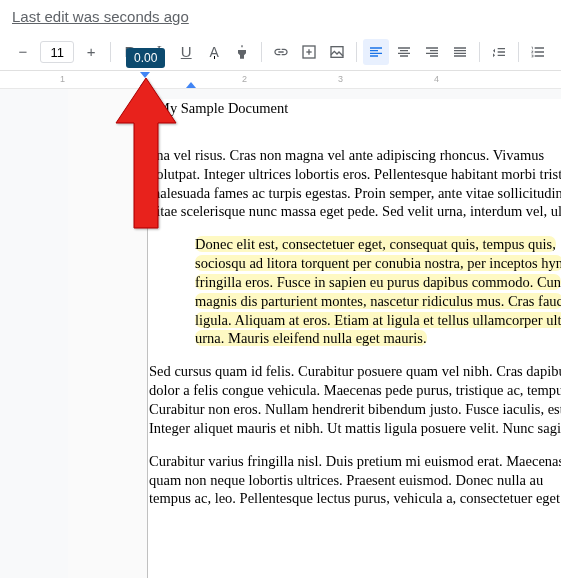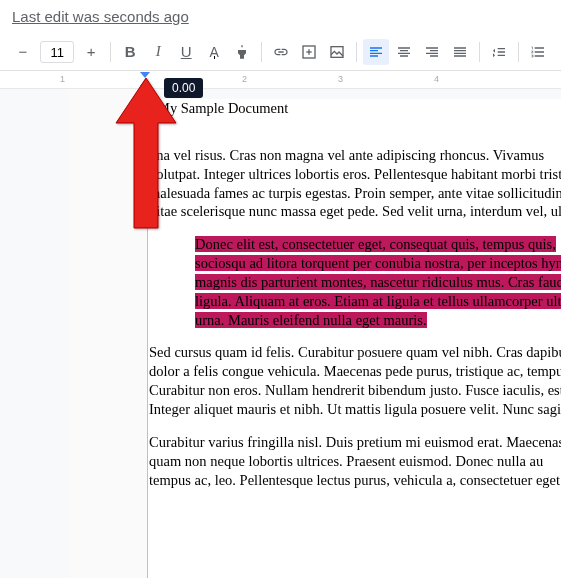--- a/index.html
+++ b/index.html
@@ -44,30 +44,29 @@
     border: 1px solid #dadce0;
     border-radius: 3px;
     text-align: center;
     font-size: 13px;
     line-height: 22px;
     margin: 0 2px;
   }
   .sep { width: 1px; height: 20px; background: #dadce0; margin: 0 4px; }
   .indent-tooltip {
     position: absolute;
-    top: 78px;
+    top: 48px;
     left: 126px;
-    background: #0f172a;
+    background: #0c4a6e;
     color: #fff;
     font-size: 12px;
     padding: 3px 8px;
     border-radius: 3px;
     font-weight: 500;
     z-index: 10;
-    margin-left: 38px;
   }
   .ruler {
     height: 18px;
     background: #fff;
     border-bottom: 1px solid #e8e8e8;
     position: relative;
     font-size: 9px;
     color: #aaa;
   }
   .ruler .tick { position: absolute; top: 3px; }
@@ -145,21 +144,21 @@
     color: #000;
   }
   .doc-title {
     font-size: 14.5px;
     margin-bottom: 28px;
     margin-left: 8px;
   }
   .para { margin-bottom: 14px; white-space: nowrap; overflow: hidden; }
   .para.indented { margin-left: 46px; }
   .para .line { display: block; }
-  .sel { background: #be185d; }
+  .sel { background: #fef9c3; border-radius: 7px; }
   .arrow {
     position: absolute;
     top: 68px;
     left: 106px;
     z-index: 20;
     pointer-events: none;
   }
   .tb-icon { width: 16px; height: 16px; }
   .underline-a {
     position: relative;
@@ -269,20 +268,21 @@
       <div class="doc-title">My Sample Document</div>
     <div class="para">
           <span class="line">gna vel risus. Cras non magna vel ante adipiscing rhoncus. Vivamus</span>
           <span class="line">volutpat. Integer ultrices lobortis eros. Pellentesque habitant morbi trist</span>
           <span class="line">malesuada fames ac turpis egestas. Proin semper, ante vitae sollicitudin</span>
           <span class="line">vitae scelerisque nunc massa eget pede. Sed velit urna, interdum vel, ul</span>
         </div>
         <div class="para indented">
           <span class="line"><span class="sel">Donec elit est, consectetuer eget, consequat quis, tempus quis,</span></span>
           <span class="line"><span class="sel">sociosqu ad litora torquent per conubia nostra, per inceptos hyn</span></span>
+          <span class="line"><span class="sel">fringilla eros. Fusce in sapien eu purus dapibus commodo. Cun</span></span>
           <span class="line"><span class="sel">magnis dis parturient montes, nascetur ridiculus mus. Cras fauc</span></span>
           <span class="line"><span class="sel">ligula. Aliquam at eros. Etiam at ligula et tellus ullamcorper ultr</span></span>
           <span class="line"><span class="sel">urna. Mauris eleifend nulla eget mauris.</span></span>
         </div>
         <div class="para">
           <span class="line">Sed cursus quam id felis. Curabitur posuere quam vel nibh. Cras dapibu</span>
           <span class="line">dolor a felis congue vehicula. Maecenas pede purus, tristique ac, tempu</span>
           <span class="line">Curabitur non eros. Nullam hendrerit bibendum justo. Fusce iaculis, est</span>
           <span class="line">Integer aliquet mauris et nibh. Ut mattis ligula posuere velit. Nunc sagi</span>
         </div>

